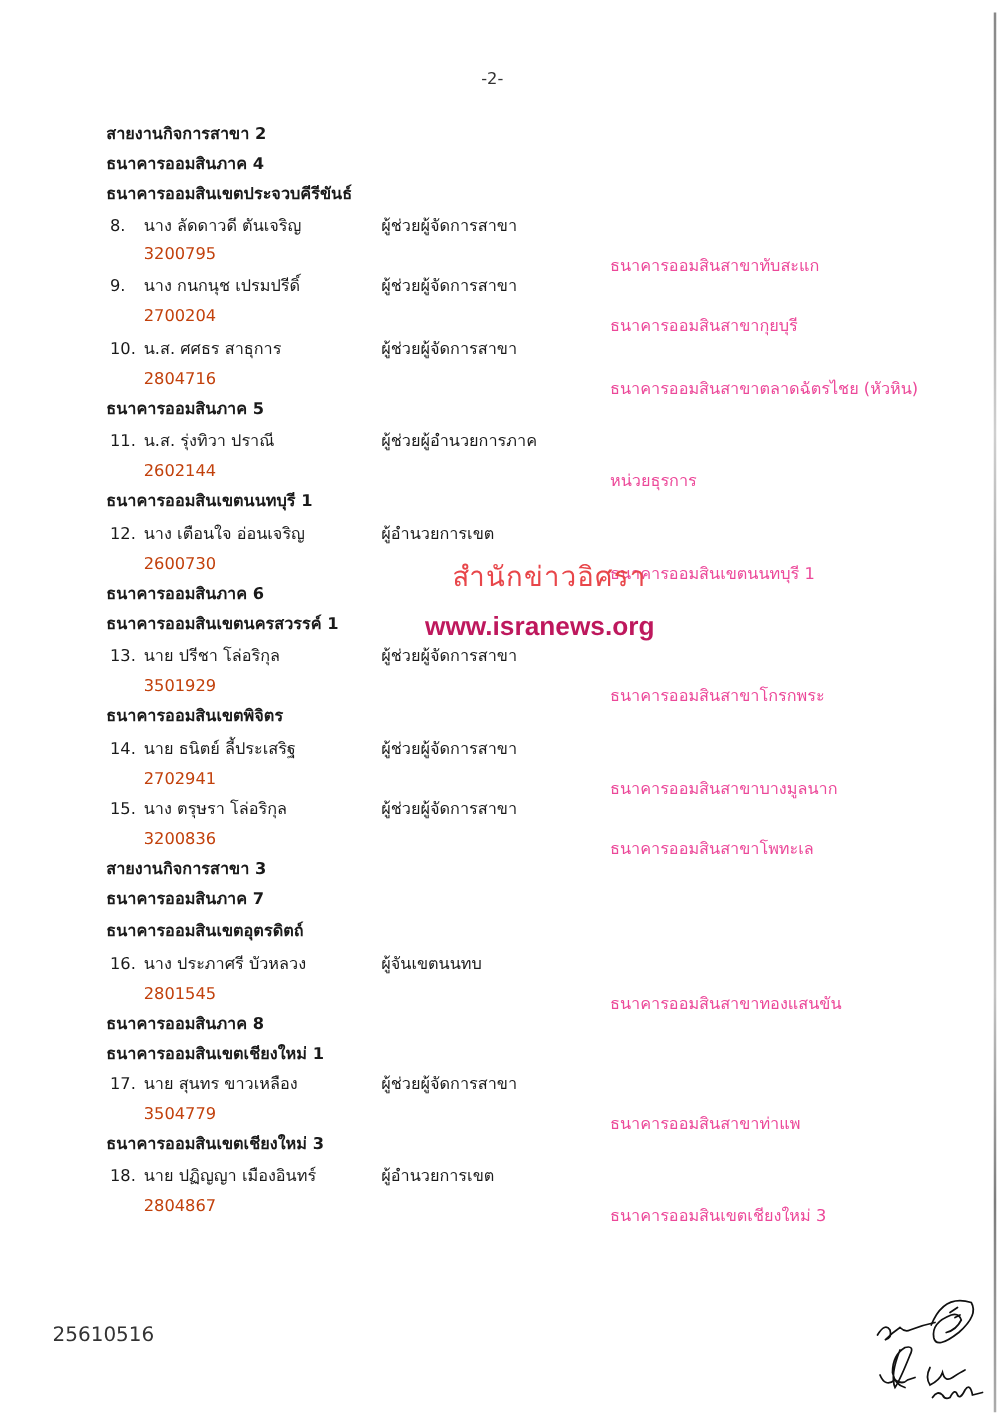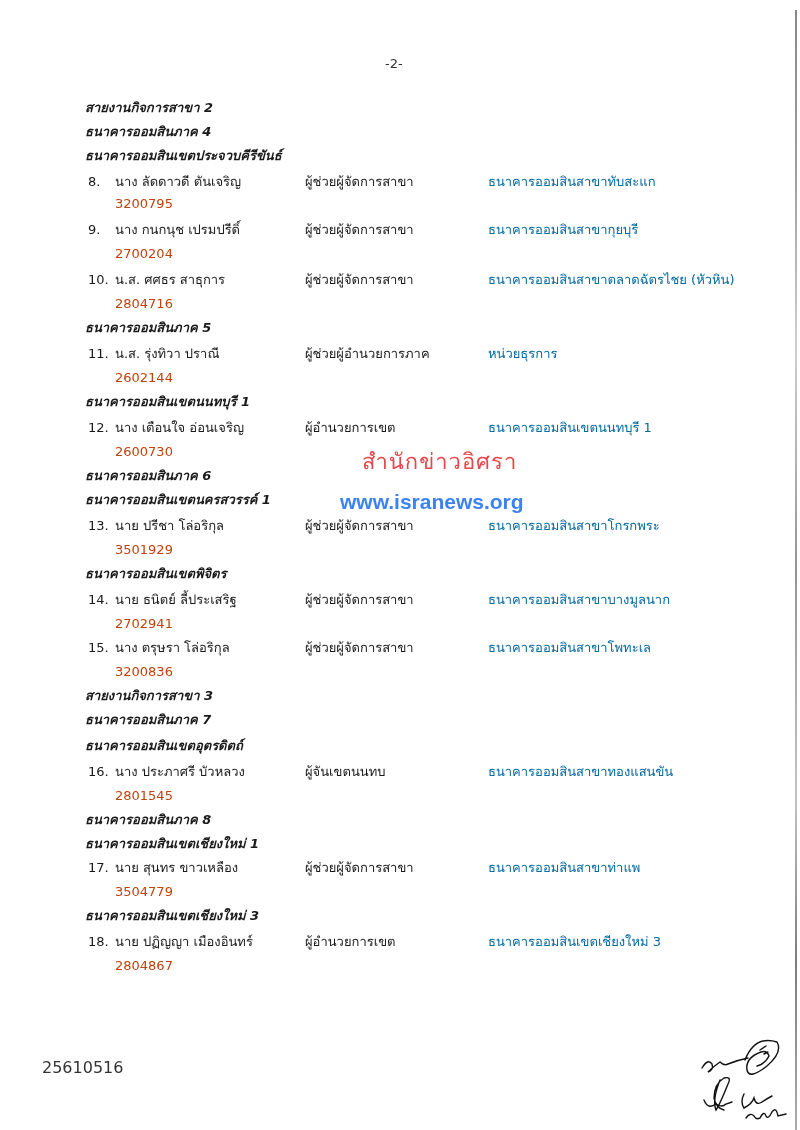--- a/index.html
+++ b/index.html
@@ -4,32 +4,32 @@
 <style>
   html, body { margin: 0; padding: 0; }
   body {
     width: 800px; height: 1130px; background: #ffffff; position: relative; overflow: hidden;
     font-family: "DejaVu Sans", "Liberation Sans", sans-serif; color: #1a1a1a;
   }
   .page-number {
     position: absolute; left: 385px; top: 56px; font-size: 13px; color: #333;
   }
   .line { position: absolute; font-size: 13px; line-height: 16px; white-space: nowrap; }
-  .heading { font-weight: bold; left: 85px; font-style: italic; }
+  .heading { font-weight: bold; left: 85px; }
   .num { left: 88px; }
   .name { left: 115px; }
   .empid { left: 115px; color: #c2410c; text-align: right; }
   .pos { left: 305px; }
-  .unit { left: 488px; color: #0369a1; }
+  .unit { left: 488px; color: #ec4899; margin-top: 32px; }
   .watermark-th {
     position: absolute; left: 362px; top: 444px; font-size: 22px; color: #e8464a;
     font-weight: normal; letter-spacing: 1px;
   }
   .watermark-url {
-    position: absolute; left: 340px; top: 490px; font-size: 21px; color: #3b82f6;
+    position: absolute; left: 340px; top: 490px; font-size: 21px; color: #be185d;
     font-weight: bold; font-family: "Liberation Sans", sans-serif;
   }
   .doc-code { position: absolute; left: 42px; top: 1058px; font-size: 16px; color: #333; }
   .scan-edge {
     position: absolute; left: 795px; top: 10px; width: 2px; height: 1120px;
     background: linear-gradient(to bottom, #555 0%, #777 15%, #bbb 30%, #666 50%, #aaa 70%, #444 85%, #888 100%);
     opacity: 0.7;
   }
   .signature { position: absolute; left: 690px; top: 1030px; width: 105px; height: 100px; }
 </style>

